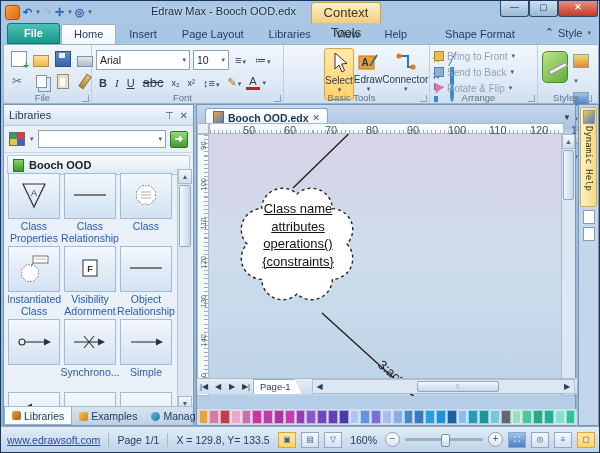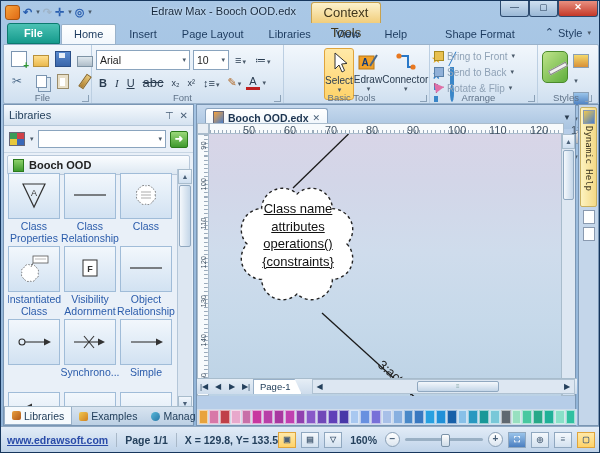--- a/index.html
+++ b/index.html
@@ -142,21 +142,21 @@
 
   
   #helpstrip{left:577px;top:103px;width:21px;height:322px;background:#c4d6ea;border:1px solid #7a96b4;box-sizing:border-box;}
   #helptab{margin:2px 1px;height:96px;background:linear-gradient(90deg,#fdf3c0,#f3d986);border:1px solid #c8b060;border-radius:2px;
            display:flex;flex-direction:column;align-items:center;padding-top:2px;}
   #helptab .txt{writing-mode:vertical-rl;font-size:9px;color:#3a3420;margin-top:2px;font-family:"DejaVu Sans Mono",monospace;}
   .mini-doc{width:10px;height:12px;background:#fff;border:1px solid #8a9ab0;margin:3px auto 0 auto;}
 
   
   #statusbar{left:0;top:425px;width:600px;height:26px;background:linear-gradient(180deg,#e2ecf7,#bfd3e9);
-             border-top:1px solid #8fa8c2;display:flex;align-items:center;font-size:10.5px;color:#24405c;padding:0 6px;box-sizing:border-box;font-weight:bold;}
+             border-top:1px solid #8fa8c2;display:flex;align-items:center;font-size:10.5px;color:#24405c;padding:0 6px;box-sizing:border-box;}
   #statusbar .sep{width:1px;height:14px;background:#a8b8c8;margin:0 8px;}
   #site-link{color:#2a4ba8;text-decoration:underline;}
   .stat-right{margin-left:auto;display:flex;align-items:center;gap:5px;}
   .viewbtn{width:16px;height:14px;border:1px solid #90a8c0;background:linear-gradient(180deg,#f4f8fc,#d4e2f0);font-size:8px;text-align:center;line-height:13px;color:#4a6078;}
   .viewbtn.active{background:linear-gradient(180deg,#ffe9a8,#ffd369);border-color:#dfa43c;}
   .zoomctl{width:13px;height:13px;border-radius:50%;border:1px solid #8aa0b6;background:linear-gradient(180deg,#fff,#dce6f0);
            text-align:center;line-height:11px;font-size:10px;color:#4a6078;}
   #zoomslider{width:78px;height:3px;background:#9ab0c4;border-radius:2px;position:relative;}
   #zoomthumb{position:absolute;left:36px;top:-4px;width:7px;height:11px;background:linear-gradient(180deg,#fdfdfd,#cfdde9);border:1px solid #7a92a8;border-radius:2px;}
 </style>

